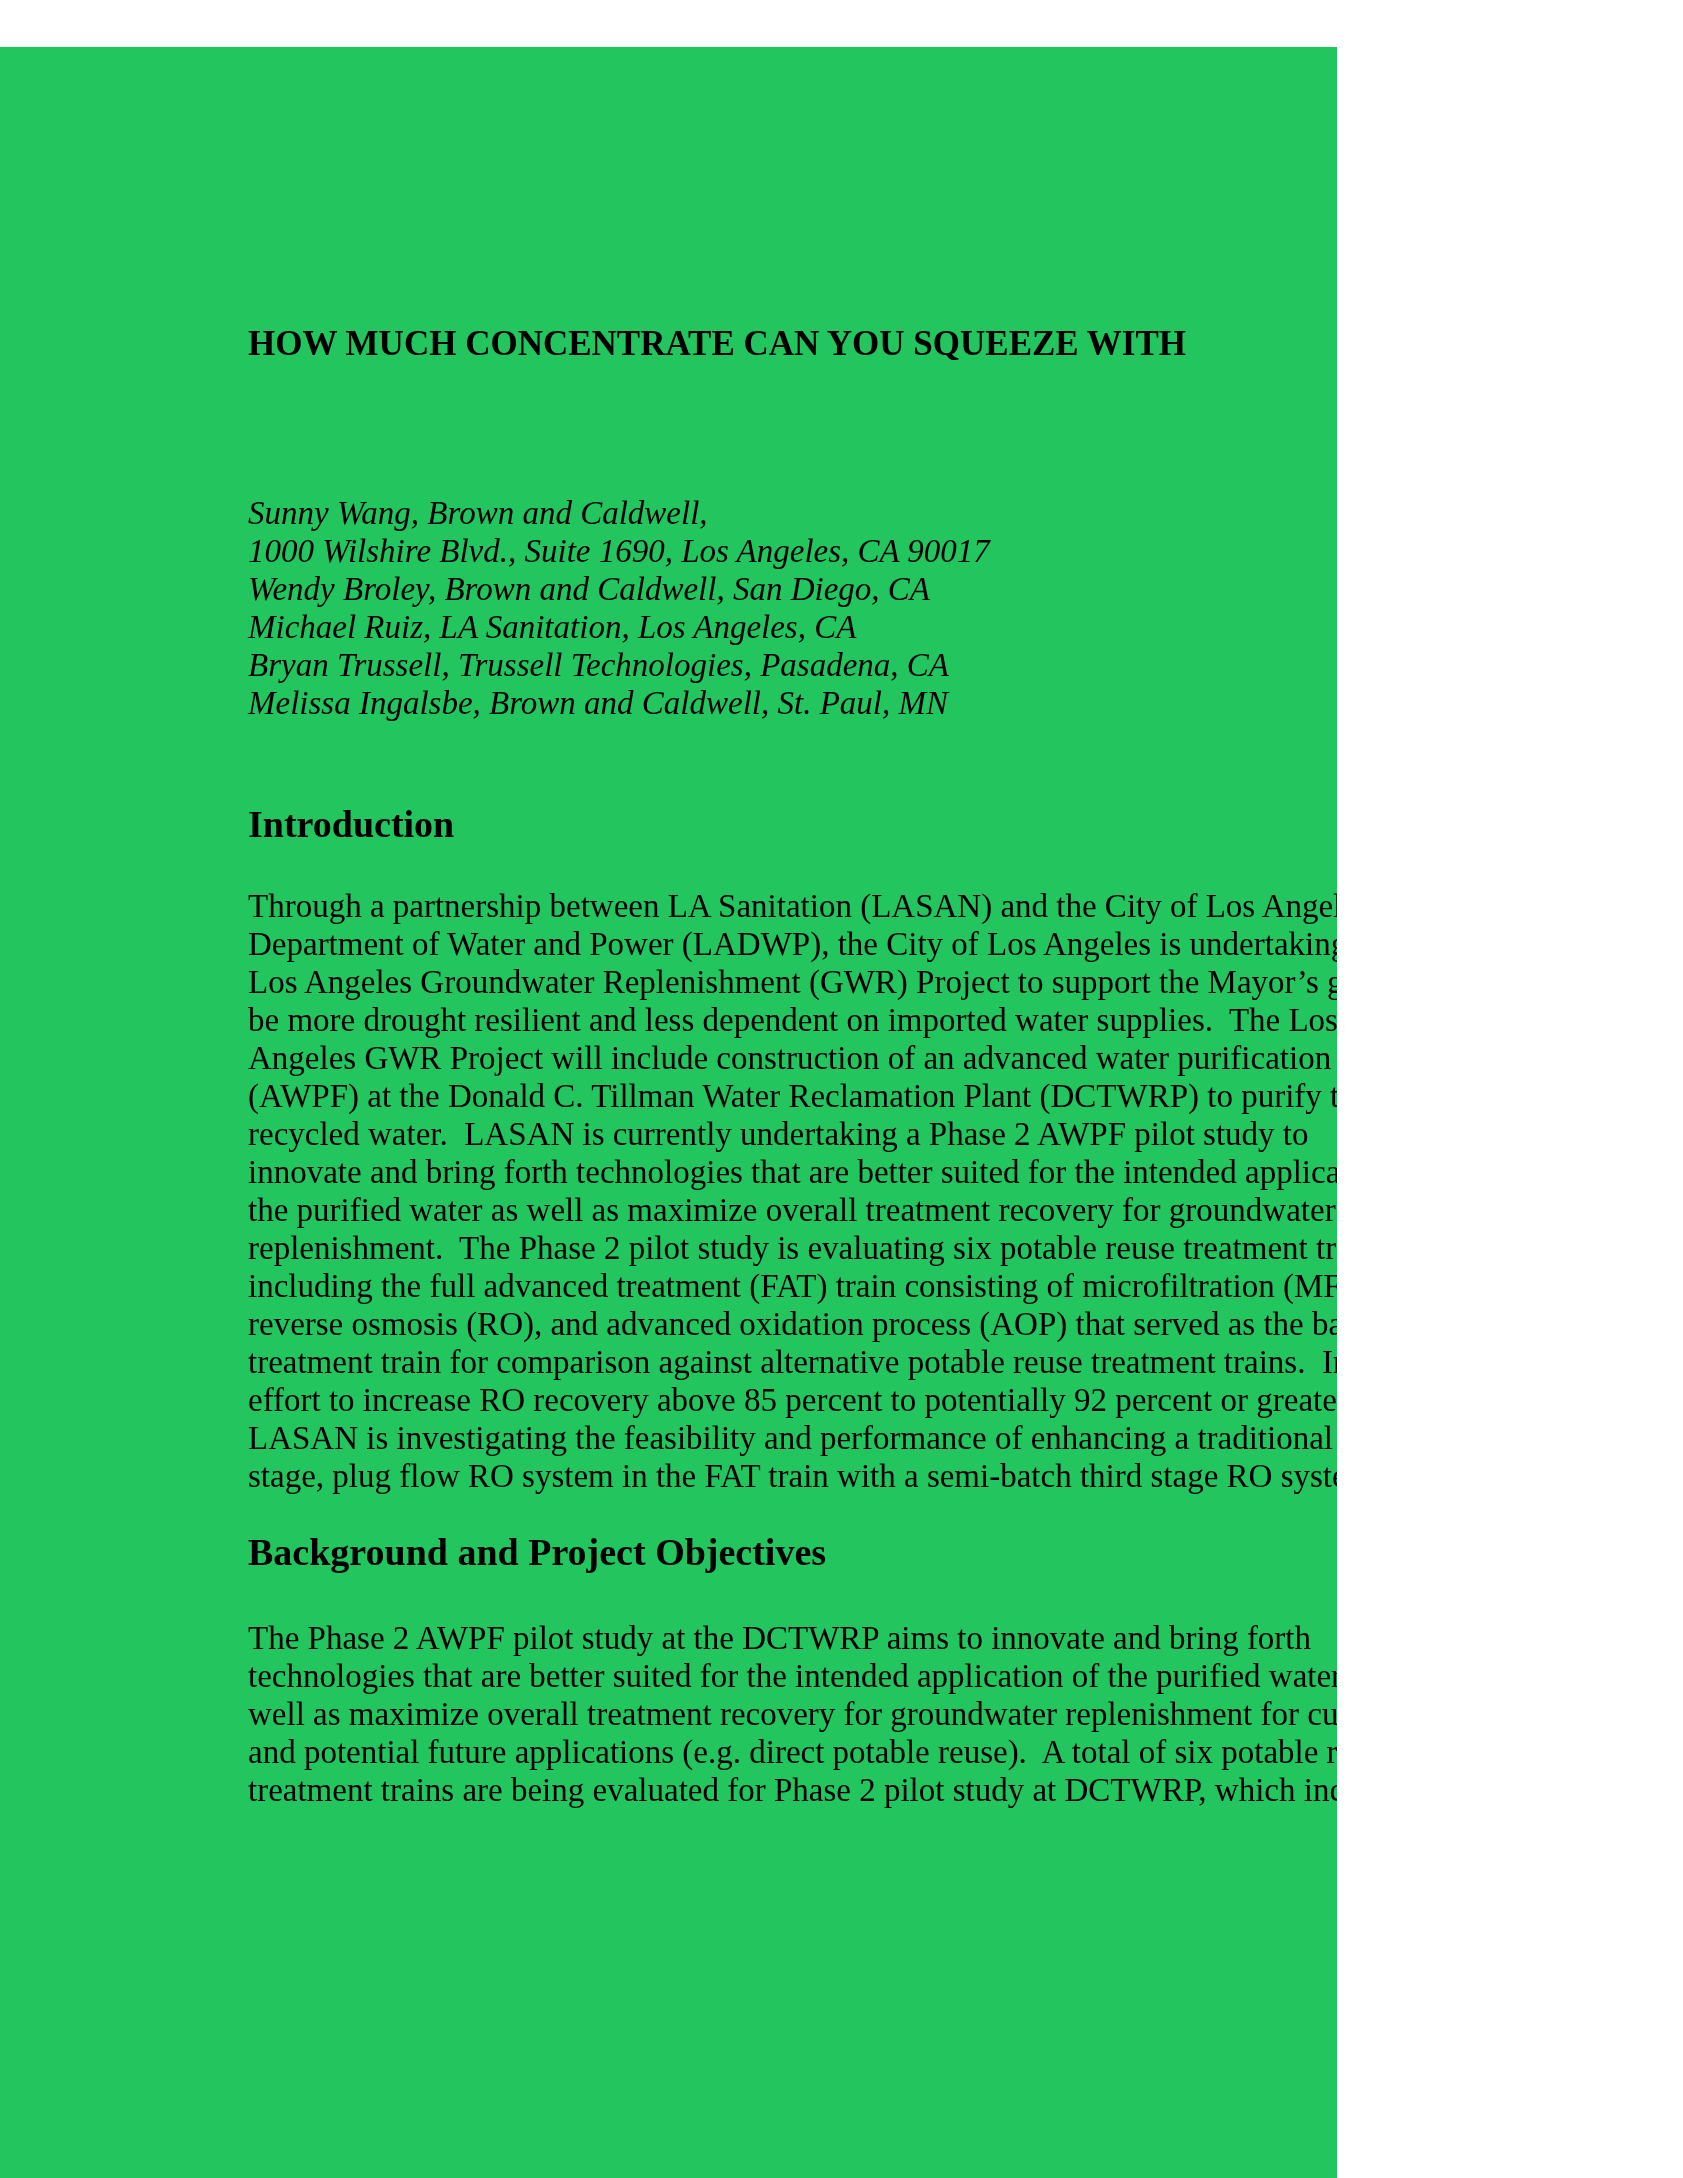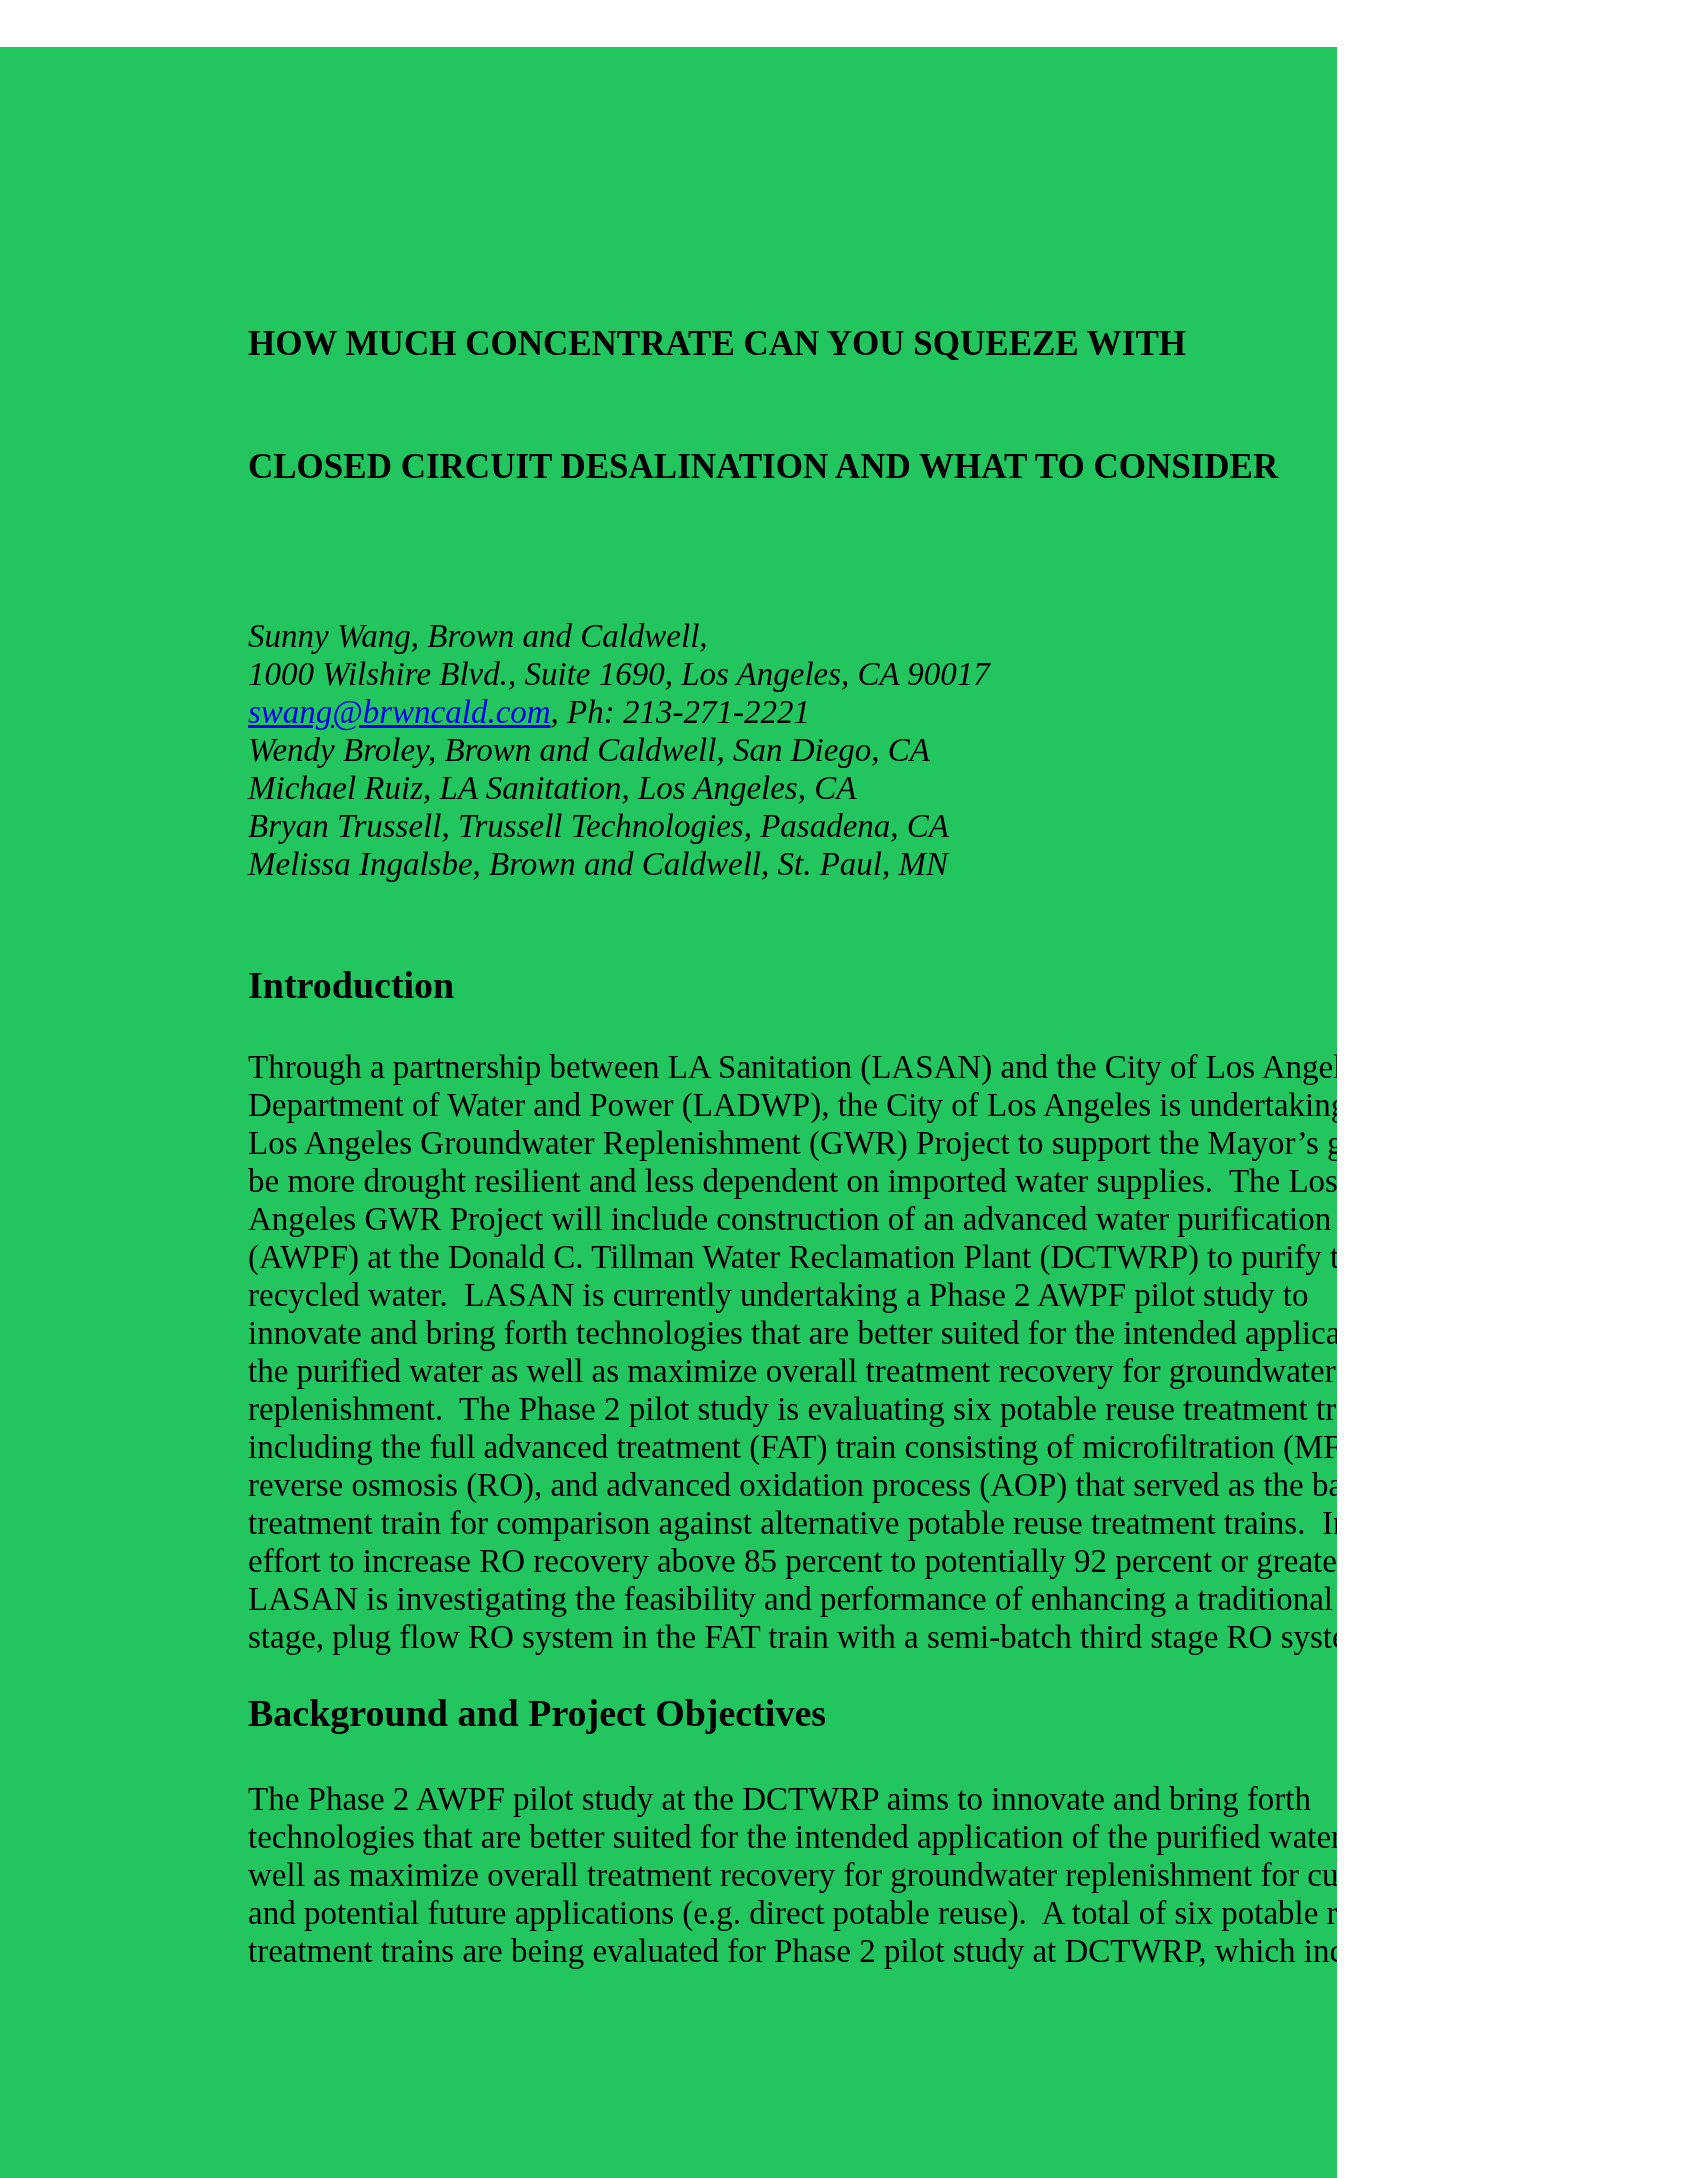--- a/index.html
+++ b/index.html
@@ -53,27 +53,25 @@
   .para-introduction { margin-top: 41px; }
   .para-background { margin-top: 45px; }
 </style>
 </head>
 <body>
 
 <div class="page">
 
   <div class="doc-title">
     <div>HOW MUCH CONCENTRATE CAN YOU SQUEEZE WITH</div>
-    <div>CLOSED CIRCUIT DESALINATION AND WHAT TO CONSIDER</div>
   </div>
 
   <div class="authors">
     <div class="author-line">Sunny Wang, Brown and Caldwell,</div>
     <div class="author-line">1000 Wilshire Blvd., Suite 1690, Los Angeles, CA 90017</div>
-    <div class="author-line"><span class="email-link" style="color: rgb(0, 0, 238);">swang@brwncald.com</span><span>, Ph: 213-271-2221</span></div>
     <div class="author-line">Wendy Broley, Brown and Caldwell, San Diego, CA</div>
     <div class="author-line">Michael Ruiz, LA Sanitation, Los Angeles, CA</div>
     <div class="author-line">Bryan Trussell, Trussell Technologies, Pasadena, CA</div>
     <div class="author-line">Melissa Ingalsbe, Brown and Caldwell, St. Paul, MN</div>
   </div>
 
   <div class="section-heading heading-introduction">Introduction</div>
 
   <div class="body-paragraph para-introduction">Through a partnership between LA Sanitation (LASAN) and the City of Los Angeles
 Department of Water and Power (LADWP), the City of Los Angeles is undertaking the

